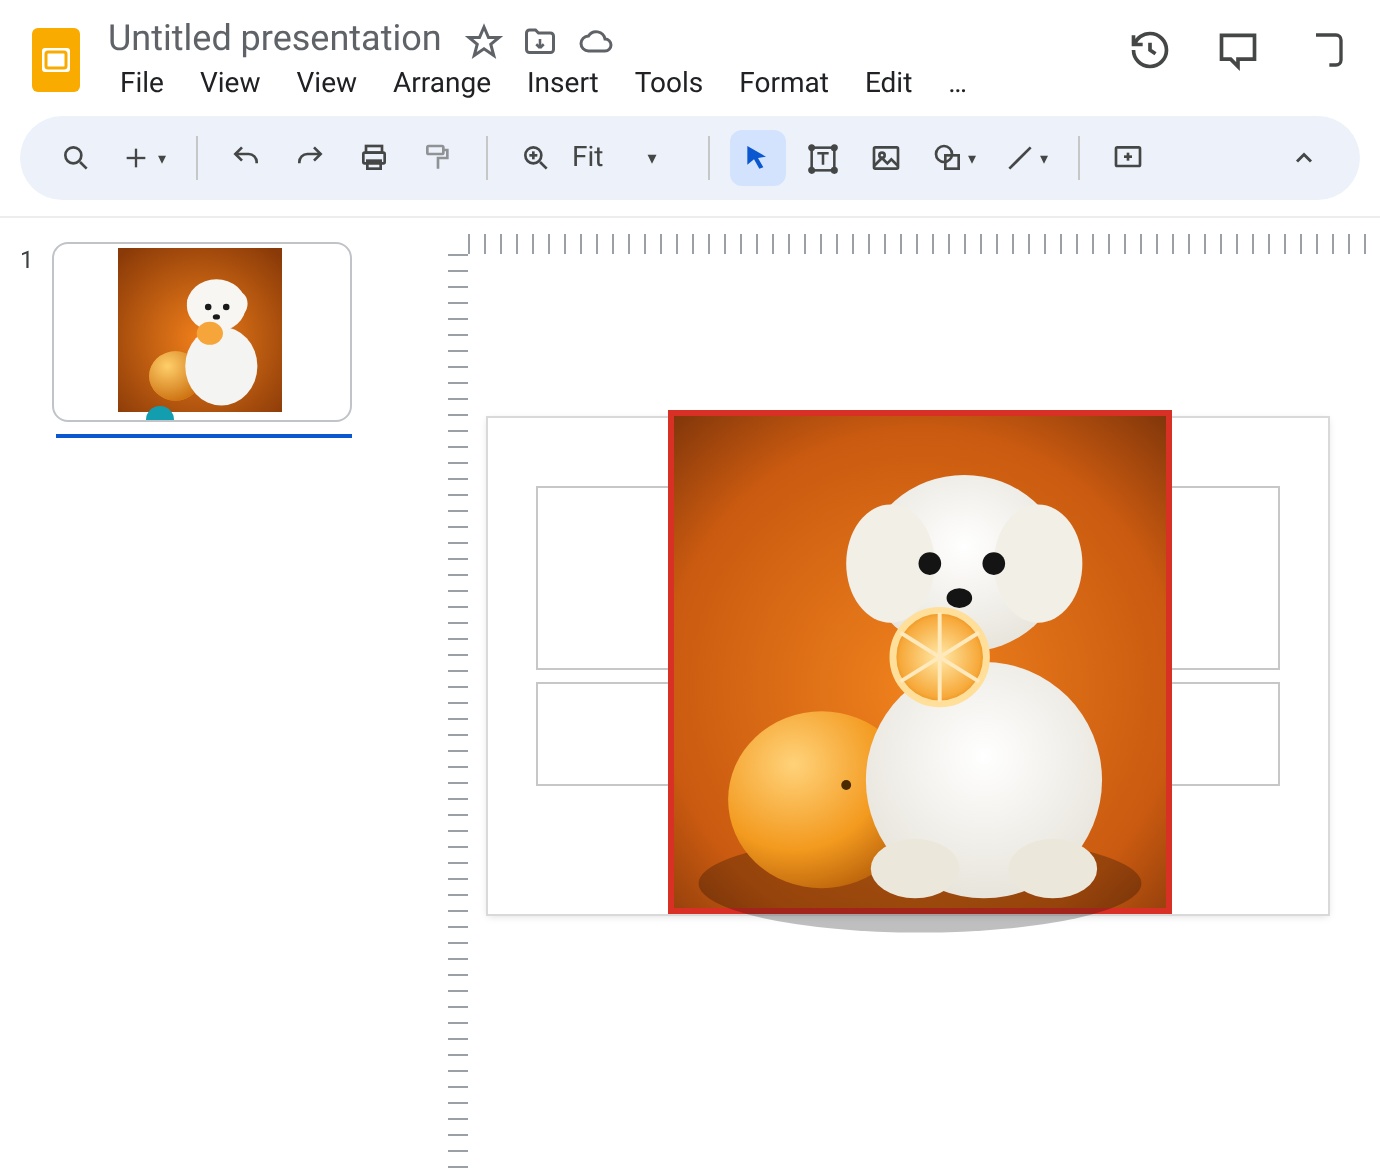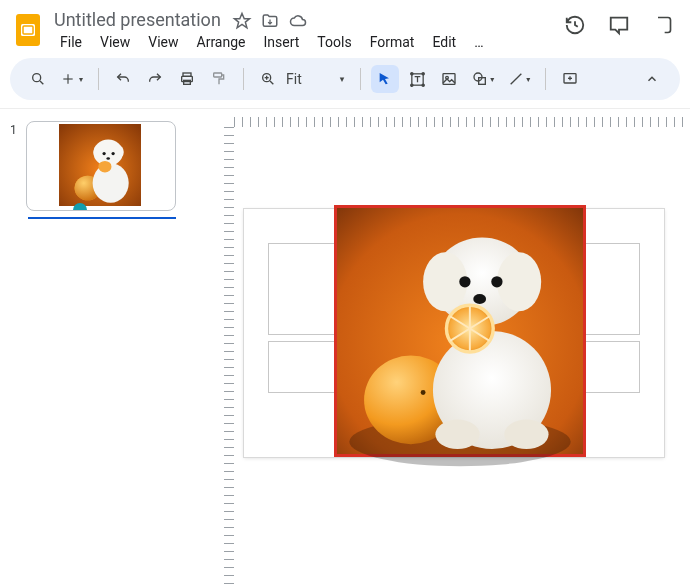--- a/index.html
+++ b/index.html
@@ -100,21 +100,21 @@
 }
 .tb-sep {
   width: 1px;
   height: 22px;
   background: #c7c7c7;
   margin: 0 6px;
 }
 .zoom-sel {
   display: flex;
   align-items: center;
-  gap: 20px;
+  gap: 4px;
   font-size: 14px;
   color: #444746;
   padding-right: 6px;
   min-width: 52px;
 }
 .zoom-sel .arrow { margin-left: 18px; color:#444746; }
 .small-arrow {
   font-size: 8px;
   color: #444746;
   margin-left: -2px;

